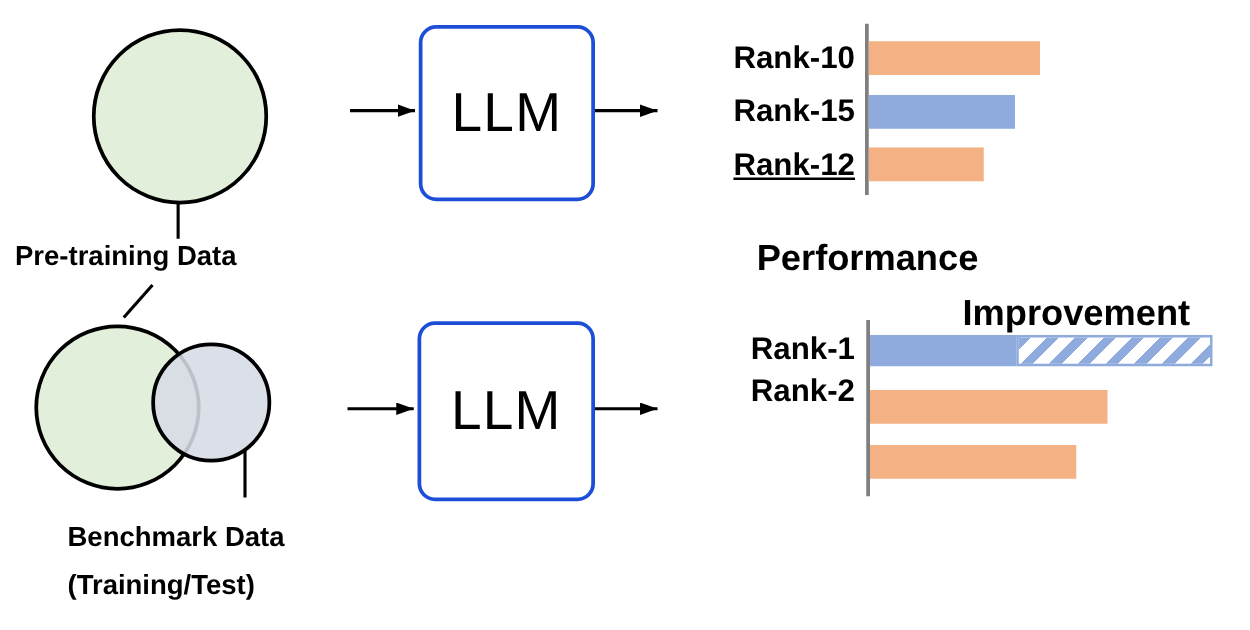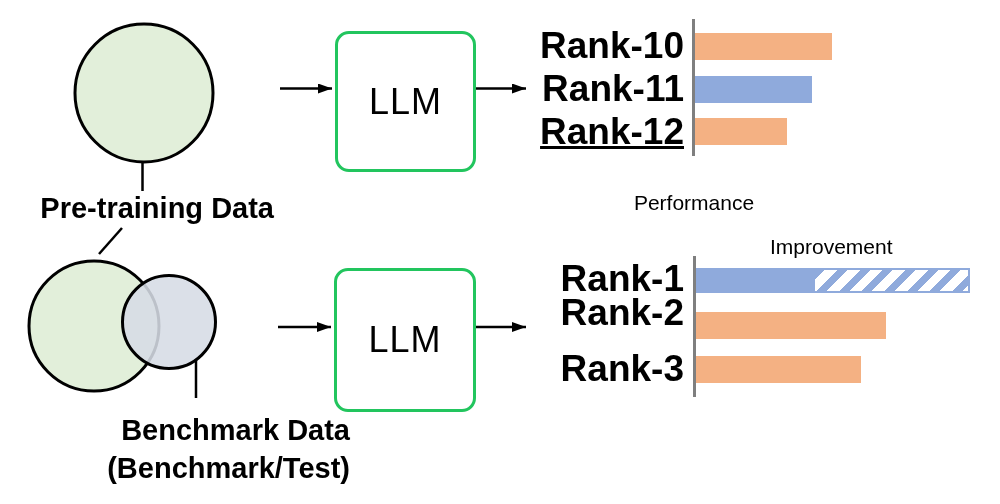--- a/index.html
+++ b/index.html
@@ -2,33 +2,33 @@
 <html><head>
 <meta charset="utf-8">
 <style>
   html,body{margin:0;padding:0;background:#fff;}
   #canvas{
     position:relative;width:1000px;height:504px;background:#ffffff;
     font-family:"Liberation Sans",sans-serif;color:#000;overflow:hidden;
   }
   #shapes{position:absolute;left:0;top:0;width:1000px;height:504px;}
   .label{position:absolute;white-space:nowrap;}
-  .flow-label{font-size:29px;font-weight:600;text-align:right;}
+  .flow-label{font-size:22px;font-weight:600;text-align:left;}
   .llm-box{
-    position:absolute;border:3px solid #22c55e;border-radius:14px;background:#fff;
+    position:absolute;border:3px solid #1d4ed8;border-radius:14px;background:#fff;
     display:flex;align-items:center;justify-content:center;
-    font-size:36px;font-weight:400;letter-spacing:1px;margin-top:11px;
+    font-size:44px;font-weight:400;letter-spacing:1px;
   }
   .axis{position:absolute;width:2.5px;background:#7F7F7F;}
   .bar{position:absolute;}
   .rank-label{
     position:absolute;left:540px;width:144px;text-align:right;
-    font-size:37px;font-weight:600;line-height:30px;
+    font-size:25px;font-weight:600;line-height:30px;
   }
-  .chart-title{font-size:21px;font-weight:400;}
+  .chart-title{font-size:29px;font-weight:700;}
   #rank1-row{position:absolute;left:696px;top:268px;height:25px;display:flex;}
   #rank1-solid{height:25px;}
   #rank1-hatch{height:25px;box-sizing:border-box;border:2px solid #8FAADC;background:#fff;}
 </style>
 </head>
 <body>
 
 <div id="canvas">
 
   <svg id="shapes" viewBox="0 0 1000 504">
@@ -47,50 +47,49 @@
     <line x1="196" y1="359" x2="196" y2="398" stroke="#000" stroke-width="2.5"></line>
 
     <line x1="280" y1="88.5" x2="332" y2="88.5" stroke="#000" stroke-width="2.5" marker-end="url(#ah)"></line>
     <line x1="470" y1="88.5" x2="526" y2="88.5" stroke="#000" stroke-width="2.5" marker-end="url(#ah)"></line>
     <line x1="278" y1="327" x2="331" y2="327" stroke="#000" stroke-width="2.5" marker-end="url(#ah)"></line>
     <line x1="470" y1="327" x2="526" y2="327" stroke="#000" stroke-width="2.5" marker-end="url(#ah)"></line>
   </svg>
 
   <div class="label flow-label" style="left:12px;top:192px;width:262px;">Pre-training Data</div>
 
-  <div class="label flow-label" style="left:70px;top:411px;width:280px;line-height:38px;">
+  <div class="label flow-label" style="left:54px;top:411px;width:280px;line-height:38px;">
     <div>Benchmark Data</div>
-    <div>(Benchmark/Test)</div>
+    <div>(Training/Test)</div>
   </div>
 
   <div class="llm-box" style="left:335px;top:20px;width:135px;height:135px;">
     <span>LLM</span>
   </div>
   <div class="llm-box" style="left:334px;top:257px;width:136px;height:138px;">
     <span>LLM</span>
   </div>
 
   <div class="axis" style="left:692px;top:19px;height:137px;"></div>
 
   <div class="rank-label" style="top:31px;">Rank-10</div>
-  <div class="rank-label" style="top:74px;">Rank-11</div>
+  <div class="rank-label" style="top:74px;">Rank-15</div>
   <div class="rank-label" style="top:117px;text-decoration:underline;">Rank-12</div>
 
   <div class="bar" style="left: 695px; top: 33px; height: 27px; width: 137px; background-color: rgb(244, 177, 131);"></div>
   <div class="bar" style="left: 695px; top: 76px; height: 27px; width: 117px; background-color: rgb(143, 170, 220);"></div>
   <div class="bar" style="left: 695px; top: 118px; height: 27px; width: 92px; background-color: rgb(244, 177, 131);"></div>
 
   <div class="label chart-title" style="left:574px;top:191px;width:240px;text-align:center;">Performance</div>
   <div class="label chart-title" style="left:770px;top:235px;width:213px;text-align:left;">Improvement</div>
 
   <div class="axis" style="left:693px;top:256px;height:141px;"></div>
 
   <div class="rank-label" style="top:264px;">Rank-1</div>
   <div class="rank-label" style="top:298px;">Rank-2</div>
-  <div class="rank-label" style="top:354px;">Rank-3</div>
 
   <div id="rank1-row">
     <div id="rank1-solid" style="width: 117px; background-color: rgb(143, 170, 220);"></div>
     <div id="rank1-hatch" style="width: 157px; border-color: rgb(143, 170, 220); background: repeating-linear-gradient(135deg, rgb(143, 170, 220) 0px, rgb(143, 170, 220) 7px, rgb(255, 255, 255) 7px, rgb(255, 255, 255) 16px);"></div>
   </div>
   <div class="bar" style="left: 696px; top: 312px; height: 27px; width: 190px; background-color: rgb(244, 177, 131);"></div>
   <div class="bar" style="left: 696px; top: 356px; height: 27px; width: 165px; background-color: rgb(244, 177, 131);"></div>
 
 </div>
 

